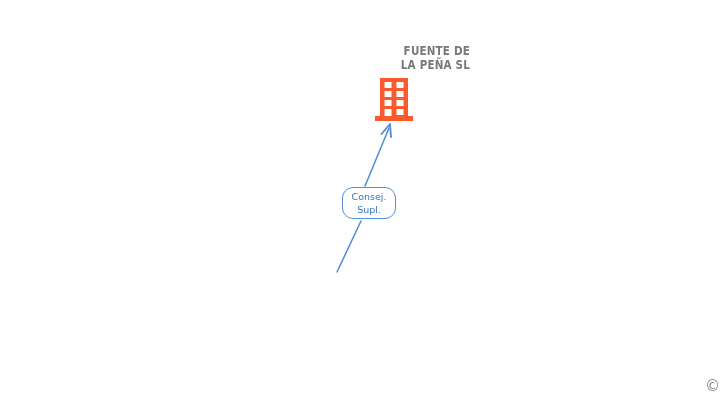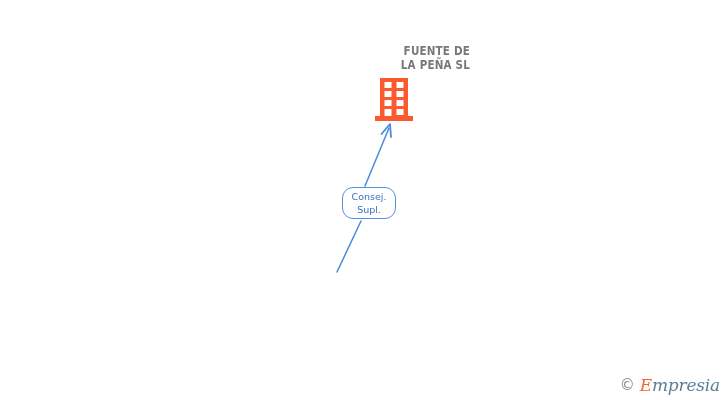--- a/index.html
+++ b/index.html
@@ -171,16 +171,15 @@
   </div>
 
   <div class="relation-box">
     <span class="relation-line">Consej.</span>
     <span class="relation-line">Supl.</span>
   </div>
 
 
   <div class="watermark">
     <span class="wm-copy">©</span>
-    <span class="wm-brand"><span class="wm-e">E</span><span class="wm-rest">mpresia</span></span>
   </div>
 
 </div>
 
 </body></html>

